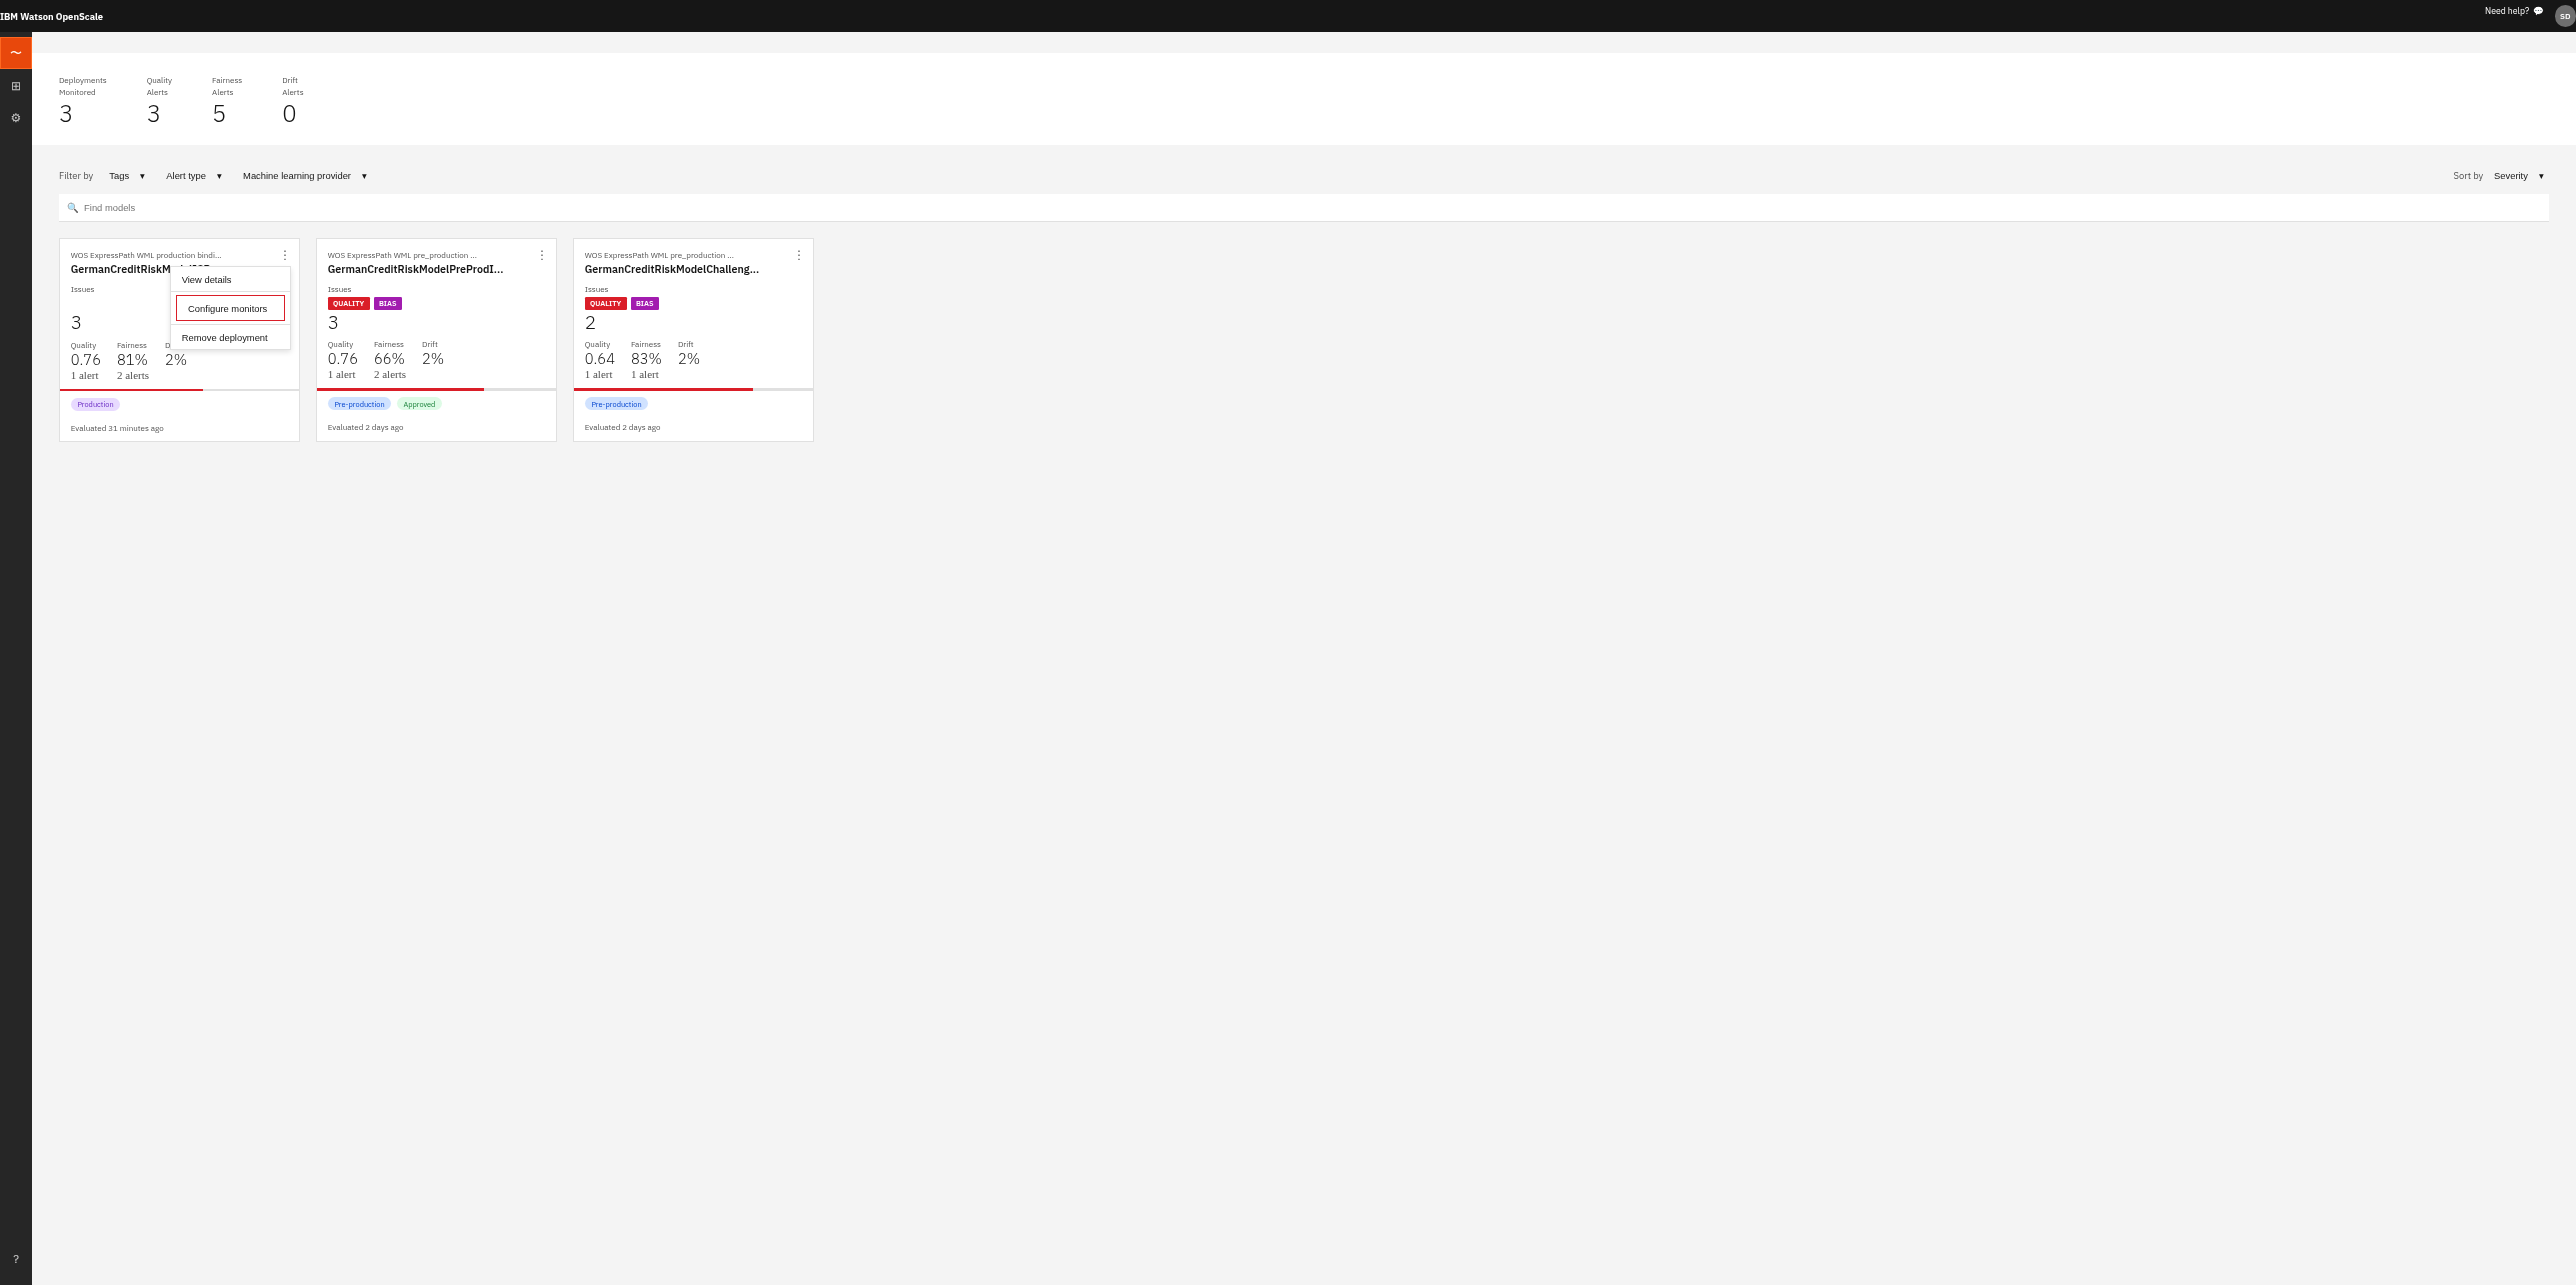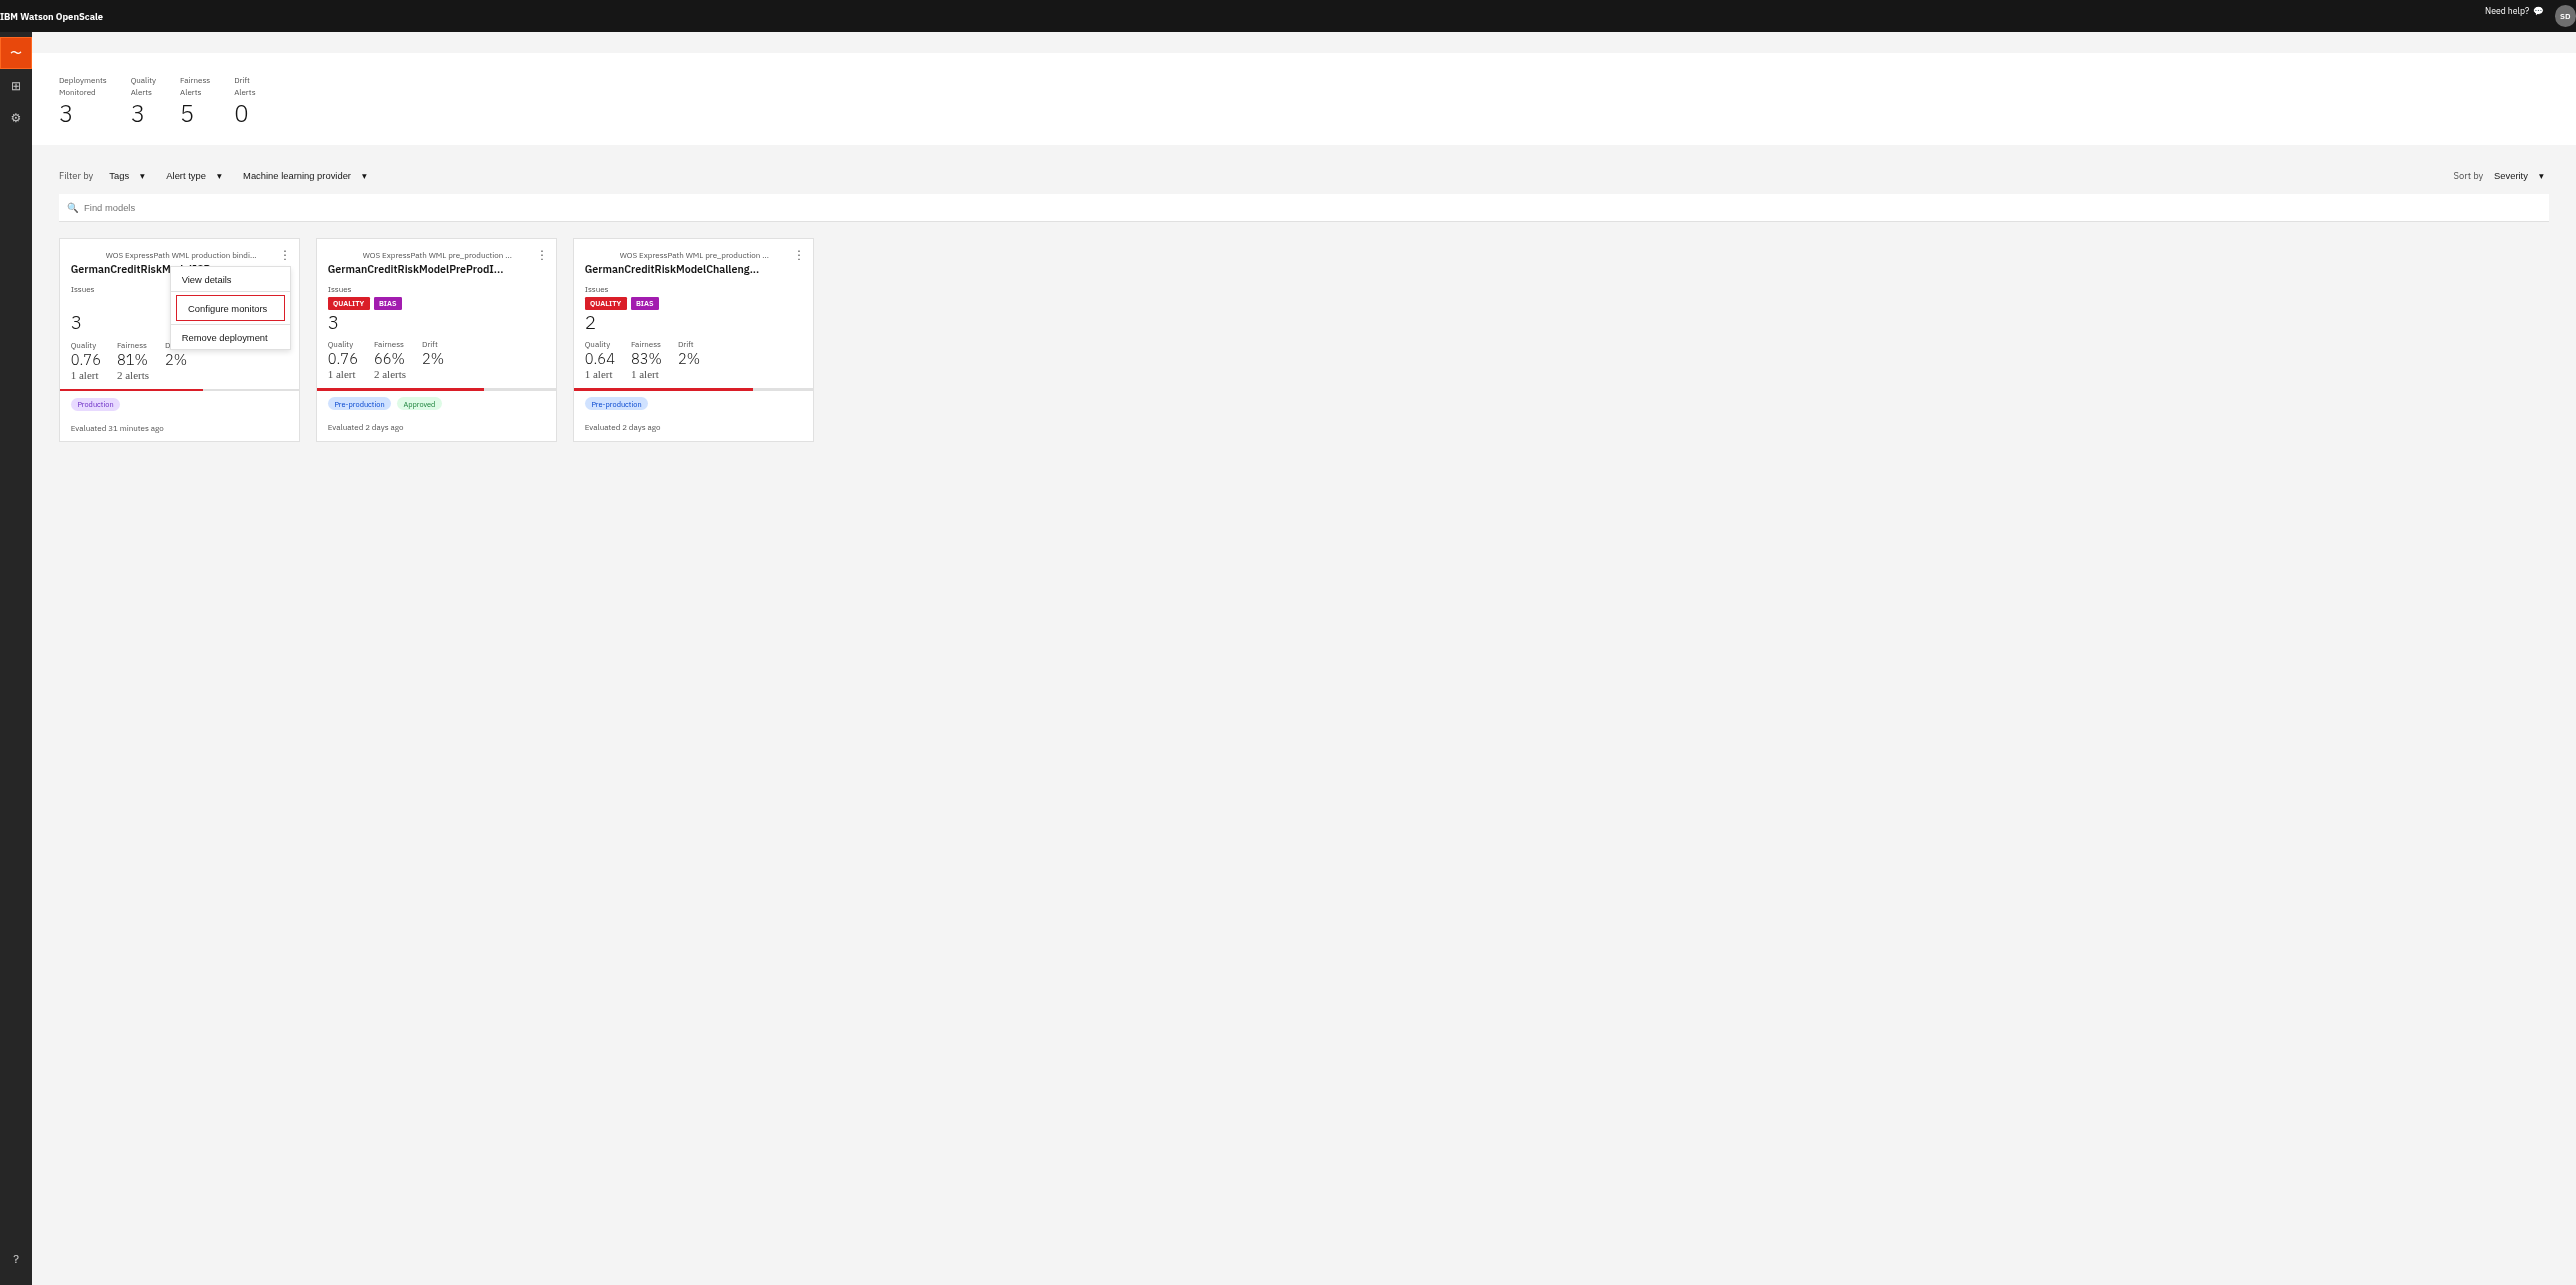--- a/index.html
+++ b/index.html
@@ -55,21 +55,21 @@
     }
     .refresh-icon { font-size: 10.7px; }
     .add-btn {
       display: flex; align-items: center; gap: 5.4px;
       background: #0f62fe; color: #fff; border: none; padding: 8px 16px;
       font-size: 9.4px; cursor: pointer; font-weight: 400;
     }
 
     
     .stats-bar {
-      display: flex; gap: 24px; padding: 21.4px 27px 16px;
+      display: flex; gap: 40px; padding: 21.4px 27px 16px;
       background: #fff; margin: 0 -27px;
     }
     .stat-item {}
     .stat-label { font-size: 8px; color: #525252; margin-bottom: 2.7px; }
     .stat-value { font-size: 24px; font-weight: 300; color: #161616; }
     .stat-sublabel { font-size: 8px; color: #525252; }
 
     
     .filters-bar {
       display: flex; align-items: center; justify-content: space-between;
@@ -98,21 +98,21 @@
 
     
     .cards-grid {
       display: flex; gap: 16px; flex-wrap: wrap; padding: 0;
     }
     .card {
       background: #fff; border: 0.7px solid #e0e0e0; width: 241px;
       position: relative; flex-shrink: 0;
     }
     .card-body { padding: 10.7px 10.7px 0 10.7px; }
-    .card-provider { font-size: 8px; color: #525252; margin-bottom: 2.7px; white-space: nowrap; overflow: hidden; text-overflow: ellipsis; max-width: 201px; margin-left: 35px; }
+    .card-provider { font-size: 8px; color: #525252; margin-bottom: 2.7px; white-space: nowrap; overflow: hidden; text-overflow: ellipsis; max-width: 201px; }
     .card-title { font-size: 10.7px; font-weight: 600; color: #161616; white-space: nowrap; overflow: hidden; text-overflow: ellipsis; max-width: 201px; }
     .card-menu { position: absolute; top: 8px; right: 8px; cursor: pointer; color: #525252; font-size: 12px; }
     .card-issues-label { font-size: 8px; color: #525252; margin-top: 8px; }
     .card-badges { display: flex; gap: 4px; margin-top: 2.7px; }
     .badge {
       font-size: 7.4px; font-weight: 600; padding: 1.3px 5.4px; border-radius: 1.3px; color: #fff;
     }
     .badge-quality { background: #da1e28; }
     .badge-bias { background: #a21caf; }
     .card-issues-num { font-size: 19px; font-weight: 300; }

